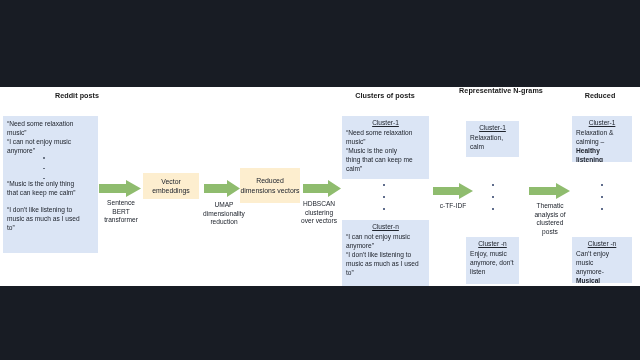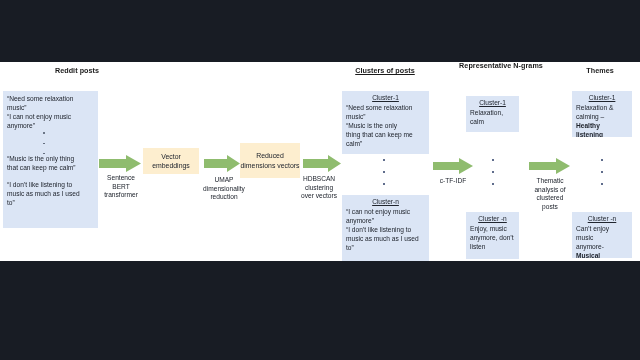--- a/index.html
+++ b/index.html
@@ -15,21 +15,21 @@
   }
   #stage {
     position: relative;
     width: 640px;
     height: 360px;
     background: #181c24;
   }
   #canvas {
     position: absolute;
     left: 0;
-    top: 62px;
+    top: 87px;
     width: 640px;
     height: 199px;
     background: #ffffff;
     overflow: hidden;
   }
   .col-header {
     position: absolute;
     font-size: 7.2px;
     font-weight: bold;
     color: #1a1a1a;
@@ -109,25 +109,25 @@
   b.strong { font-weight: bold; }
 </style>
 </head>
 <body>
 
 <div id="stage">
   <div id="canvas">
 
     <div class="col-header" style="left:22px; top:4px; width:110px;">Reddit posts</div>
 
-    <div class="col-header" style="left:330px; top:4px; width:110px;text-decoration:underline;">Clusters of posts</div>
+    <div class="col-header" style="left:330px; top:4px; width:110px;">Clusters of posts</div>
 
     <div class="col-header" style="left:455px; top:-1px; width:92px;text-align:center;">Representative N-grams</div>
 
-    <div class="col-header" style="left:562px; top:4px; width:76px;">Themes</div>
+    <div class="col-header" style="left:562px; top:4px; width:76px;">Reduced</div>
 
     <div class="databox" style="left:3px; top:29px; width:95px; height:137px; padding-top:3px;">
       <span>“Need some relaxation</span><br>
       <span>music”</span><br>
       <span>“I can not enjoy music</span><br>
       <span>anymore”</span>
       <div class="vdots" style="position:relative; left:34px; top:2px; width:6px; height:22px;">
         <i></i>
         <i></i>
         <i></i>

